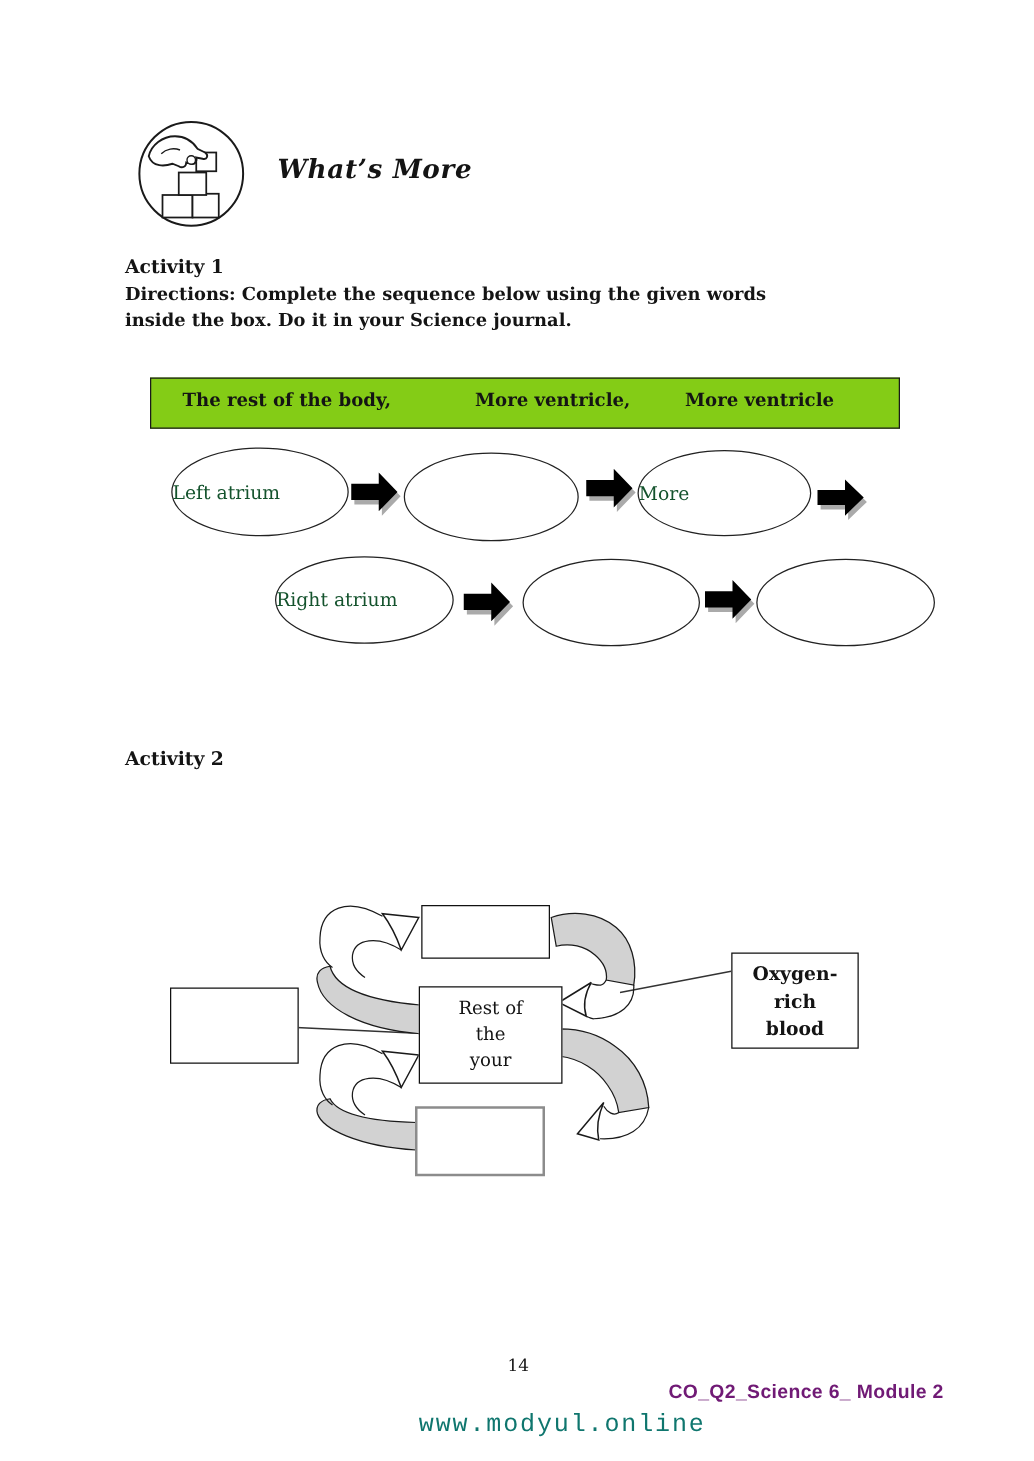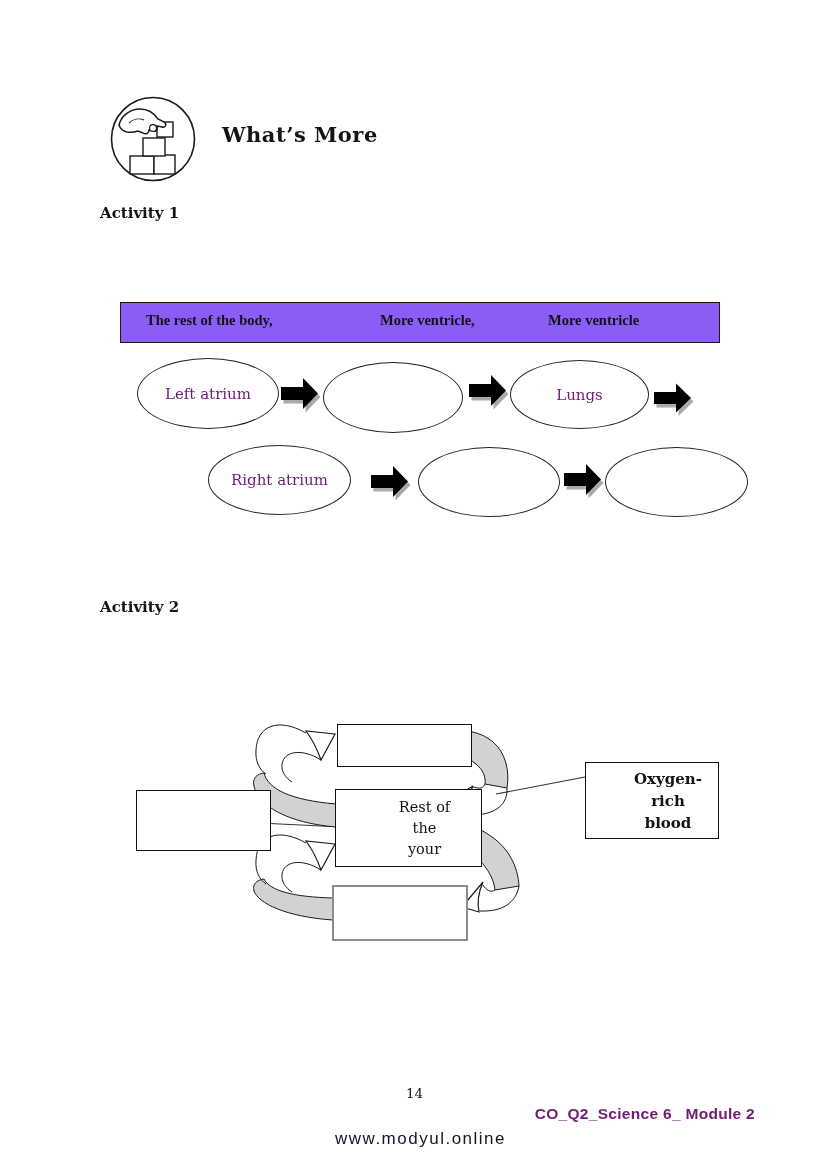--- a/index.html
+++ b/index.html
@@ -3,51 +3,51 @@
 <meta charset="utf-8">
 <style>
   html,body{margin:0;padding:0;background:#e9e9e9;}
   .page{
     position:relative;width:827px;height:1169px;background:#ffffff;
     margin:0 auto;overflow:hidden;
     font-family:"DejaVu Serif", serif;color:#141414;
   }
   .abs{position:absolute;}
   .title{
-    font-size:21px;font-weight:bold;letter-spacing:.5px;text-align:right;
+    font-size:21px;font-weight:bold;font-style:italic;letter-spacing:.5px;text-align:right;
   }
   .heading{font-size:15px;font-weight:bold;}
   .directions{
     font-size:14.3px;font-weight:bold;line-height:21px;white-space:pre-wrap;
   }
   .wordbox{
-    border:1.5px solid #1a1a1a;background:#8b5cf6;font-family:Liberation Serif, serif;
+    border:1.5px solid #1a1a1a;background:#84cc16;
   }
   .wordbox span{
     position:absolute;top:9px;font-size:14.5px;font-weight:bold;white-space:nowrap;
   }
   .ellipse{
     position:absolute;border:1.2px solid #222;border-radius:50%;
-    background:#fff;display:flex;align-items:center;justify-content:center;
-    font-size:15px;color:#701a75;
+    background:#fff;display:flex;align-items:center;
+    font-size:15px;color:#14532d;
   }
   .cbox{
     position:absolute;background:#fff;border:1.2px solid #111;
-    display:flex;align-items:center;justify-content:center;text-align:center;padding-left:32px;
+    display:flex;align-items:center;justify-content:center;text-align:center;
   }
   .cbox .txt{font-size:14.5px;line-height:21px;white-space:pre-line;}
   .graybox{border:2px solid #8c8c8c;}
   .oxy .txt{font-weight:bold;font-size:15px;line-height:22px;}
   .footer-module{
     font-family:"Liberation Sans", sans-serif;font-weight:bold;font-size:15.5px;
     letter-spacing:.3px;color:#701a75;
   }
   .pagenum{font-size:13.5px;text-align:right;}
   .watermark{
-    font-family:Liberation Sans, sans-serif;font-size:17px;color:#0f172a;
+    font-family:Liberation Mono, monospace;font-size:20px;color:#0f766e;
     letter-spacing:1.5px;
   }
   svg{display:block;overflow:visible;}
 </style>
 </head>
 <body>
 
 <div class="page">
 
   <svg class="abs" style="left:109px;top:95px;" width="88" height="88" viewBox="0 0 88 88">
@@ -58,20 +58,22 @@
     <rect x="48" y="27" width="16" height="15" fill="#fff" stroke="#1a1a1a" stroke-width="1.4"></rect>
     <path d="M10,30 C12,21 21,14 31,14 C39,14 45,18 49,24 L55,27 C58,29 57,33 53,32 L48,31
              C49,34 47,37 44,36 L40,35 C40,38 37,40 34,38 L29,36 C23,38 13,39 10,30 Z" fill="#fff" stroke="#1a1a1a" stroke-width="1.5"></path>
     <path d="M20,28 C24,24 30,23 35,25" fill="none" stroke="#1a1a1a" stroke-width="1.1"></path>
     <circle cx="44" cy="33" r="3.4" fill="#fff" stroke="#1a1a1a" stroke-width="1.1"></circle>
   </svg>
 
   <div class="abs title" style="left:222px;top:122px;">What’s More</div>
 
   <div class="abs heading" style="left:100px;top:204px;">Activity  1</div>
+  <div class="abs directions" style="left:100px;top:226px;width:530px;">Directions: Complete the sequence below using the given words
+inside the box. Do it in your Science journal.</div>
 
   <div class="abs wordbox" style="left:120px;top:302px;width:598px;height:39px;">
     <span style="left:25px;">The rest of the body,</span>
     <span style="left:259px;">More ventricle,</span>
     <span style="left:427px;">More ventricle</span>
   </div>
 
   <div>
     <div class="ellipse" style="left:137px;top:358px;width:140px;height:69px;">
       <span>Left atrium</span>
@@ -81,28 +83,28 @@
       <path d="M2,12 H24 V3 L39,18.5 L24,34 V25 H2 Z" fill="#000"></path>
     </svg>
     <div class="ellipse" style="left:323px;top:362px;width:138px;height:69px;">
       <span></span>
     </div>
     <svg class="abs" style="left:467px;top:372px;" width="42" height="40" viewBox="0 0 42 40">
       <path d="M2,12 H24 V3 L39,18.5 L24,34 V25 H2 Z" fill="#aaaaaa" transform="translate(2.5,3.5)"></path>
       <path d="M2,12 H24 V3 L39,18.5 L24,34 V25 H2 Z" fill="#000"></path>
     </svg>
     <div class="ellipse" style="left:510px;top:360px;width:137px;height:67px;">
-      <span>Lungs</span>
+      <span>More</span>
     </div>
     <svg class="abs" style="left:652px;top:381px;" width="42" height="38" viewBox="0 0 42 38">
       <path d="M2,11 H24 V2.5 L39,17 L24,31.5 V23 H2 Z" fill="#aaaaaa" transform="translate(2.5,3.5)"></path>
       <path d="M2,11 H24 V2.5 L39,17 L24,31.5 V23 H2 Z" fill="#000"></path>
     </svg>
 
-    <div class="ellipse" style="left:208px;top:445px;width:141px;height:68px;">
+    <div class="ellipse" style="left:220px;top:445px;width:141px;height:68px;">
       <span>Right atrium</span>
     </div>
     <svg class="abs" style="left:369px;top:463px;" width="42" height="40" viewBox="0 0 42 40">
       <path d="M2,12 H24 V3 L39,18.5 L24,34 V25 H2 Z" fill="#aaaaaa" transform="translate(2.5,3.5)"></path>
       <path d="M2,12 H24 V3 L39,18.5 L24,34 V25 H2 Z" fill="#000"></path>
     </svg>
     <div class="ellipse" style="left:418px;top:447px;width:140px;height:68px;">
       <span></span>
     </div>
     <svg class="abs" style="left:562px;top:461px;" width="42" height="40" viewBox="0 0 42 40">

